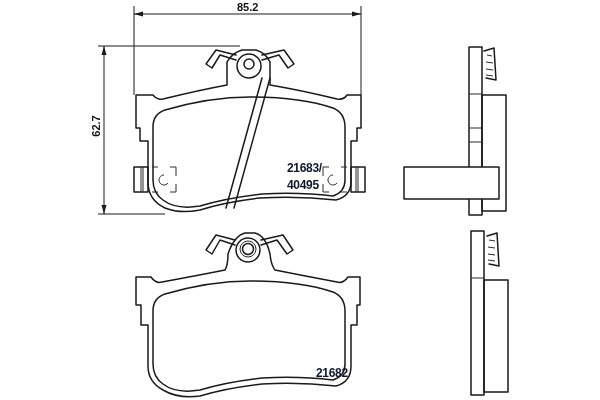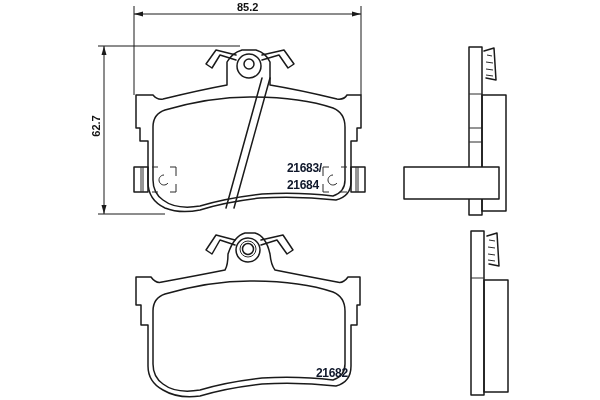--- a/index.html
+++ b/index.html
@@ -174,15 +174,15 @@
       <path class="thin" d="M 489 240 L 495 241 M 488 247 L 495 248 M 488 254 L 495 255 M 488 260 L 495 261"></path>
     </g>
   </svg>
 
   
   <div class="dimtxt" style="left:237px; top:1px;">85.2</div>
   <div class="dimtxt rot" style="left:76px; top:120px; width:40px; text-align:center;">62.7</div>
 
   
   <div class="lbl" style="left:287px; top:161px;">21683/</div>
-  <div class="lbl" style="left:287px; top:178px;">21684</div>
+  <div class="lbl" style="left:287px; top:178px;">40495</div>
   <div class="lbl" style="left:316px; top:366px;">21682</div>
 </div>
 
 </body></html>

